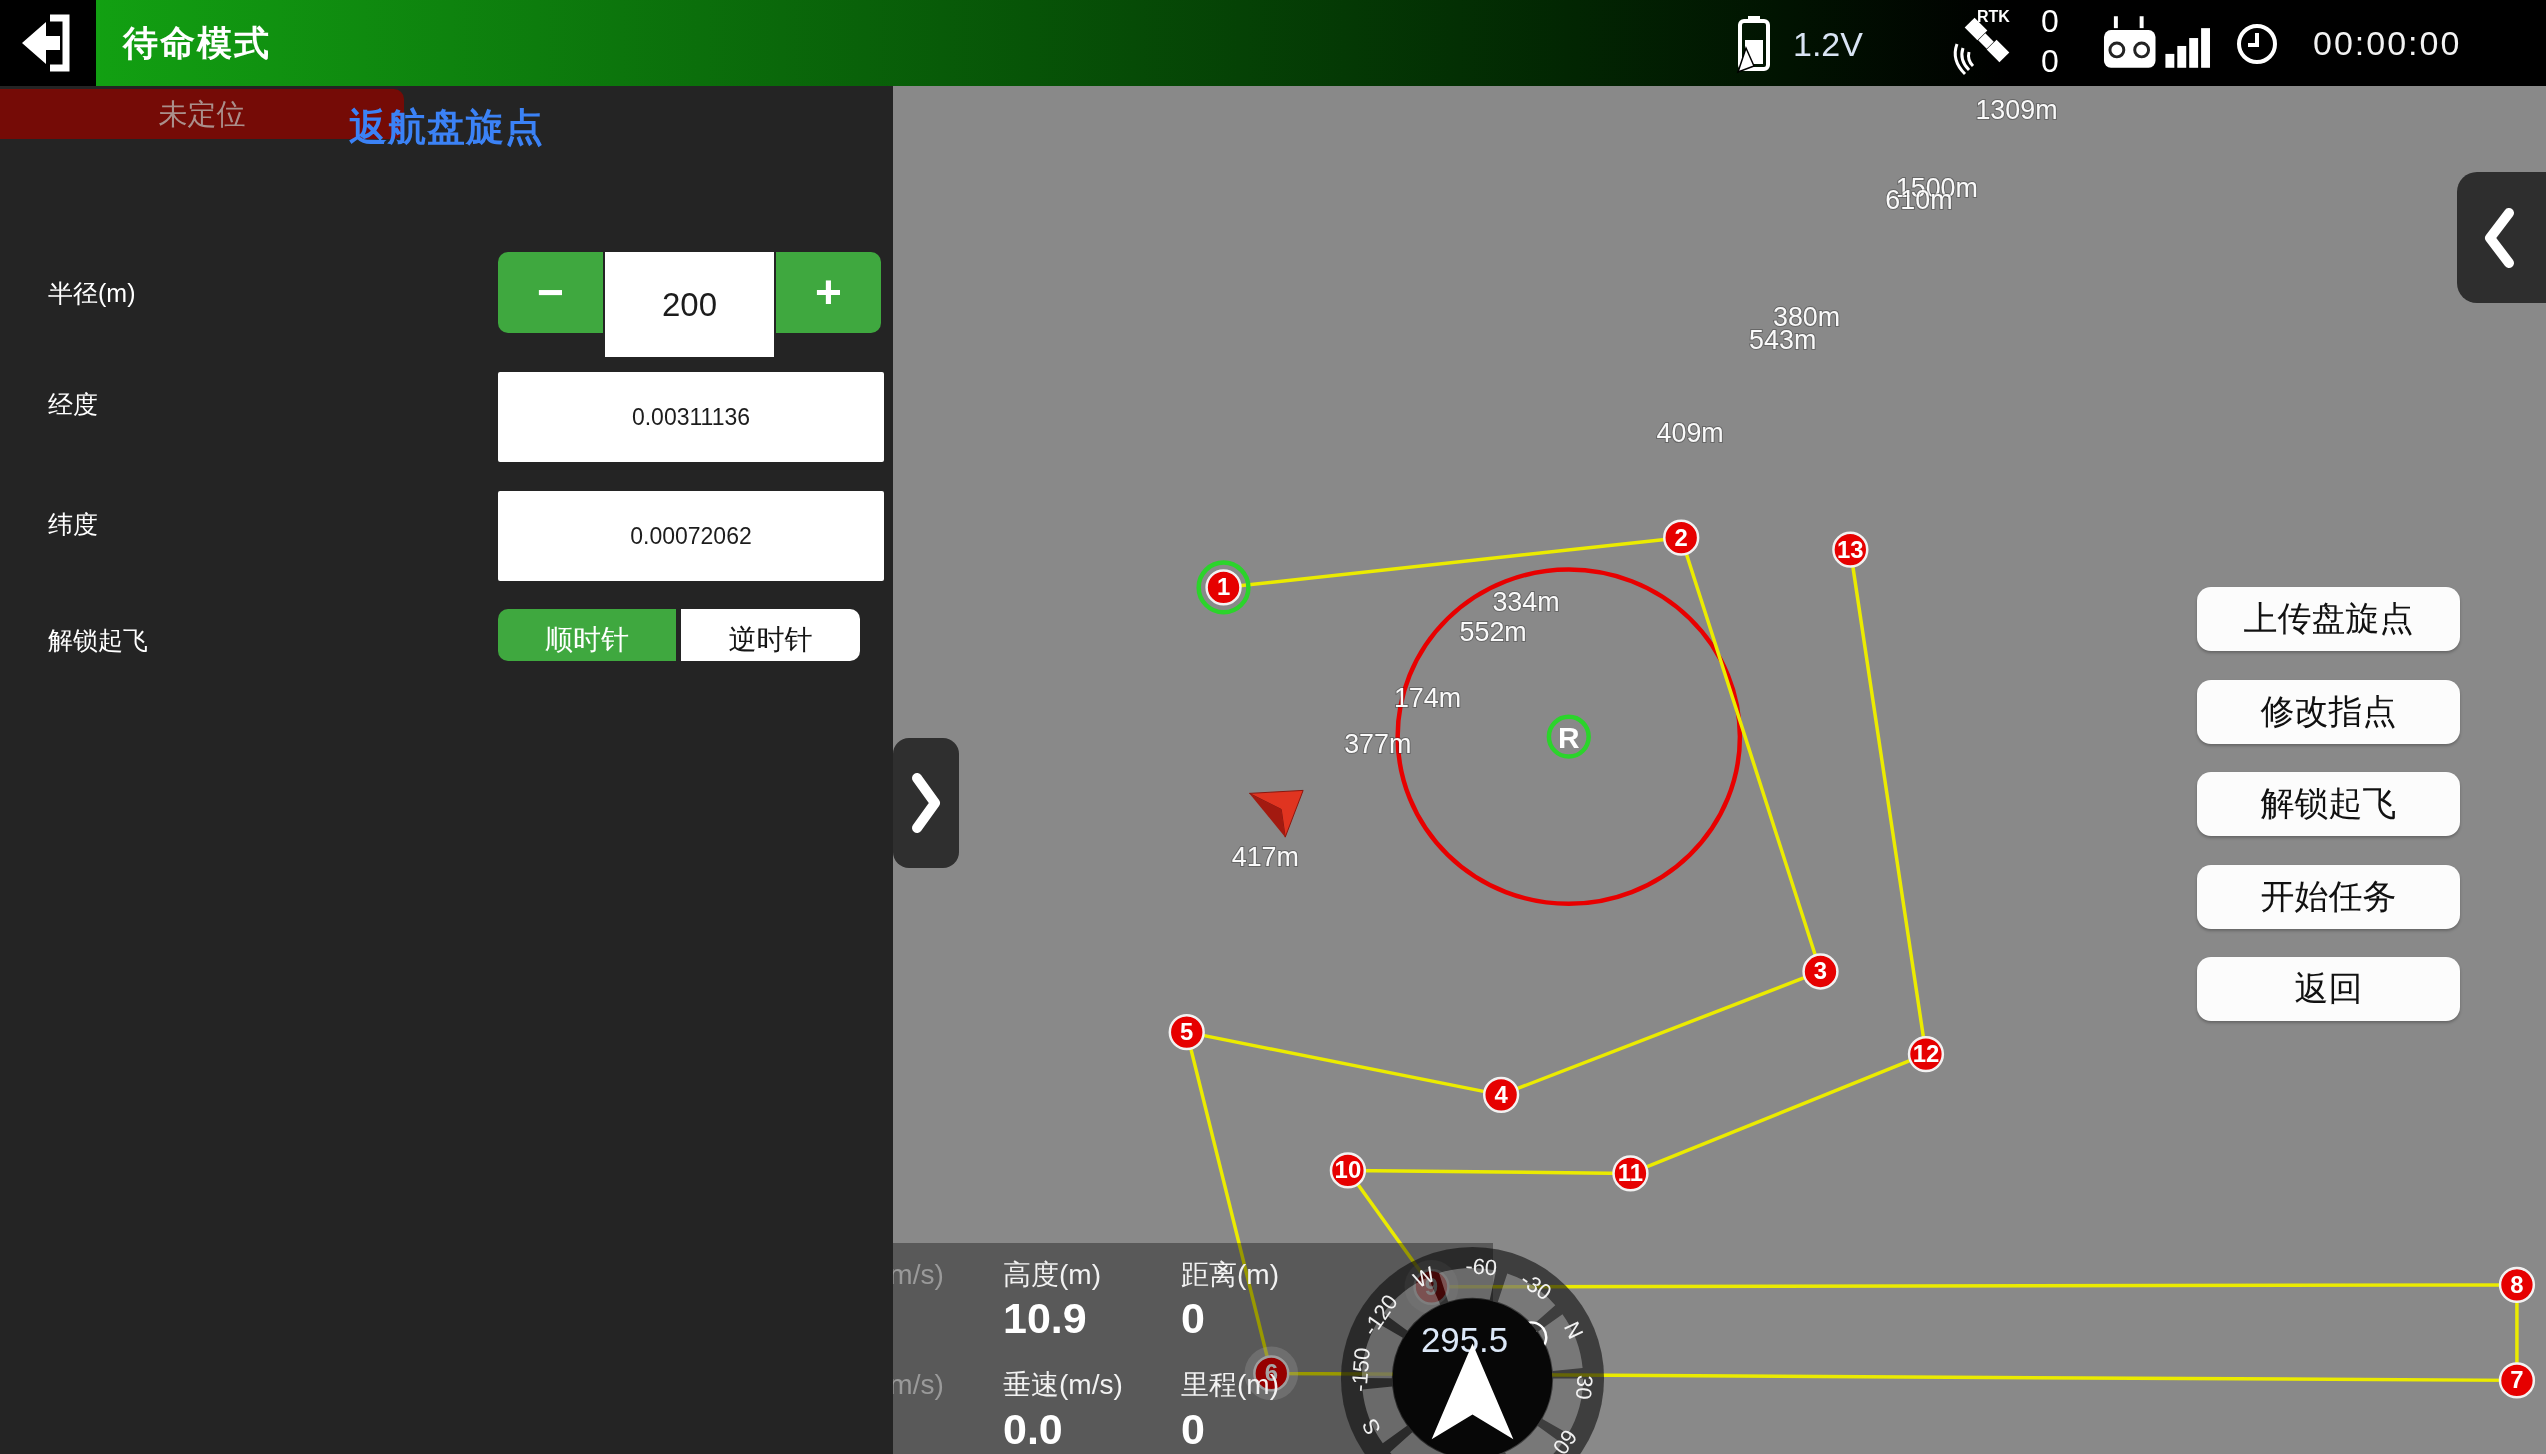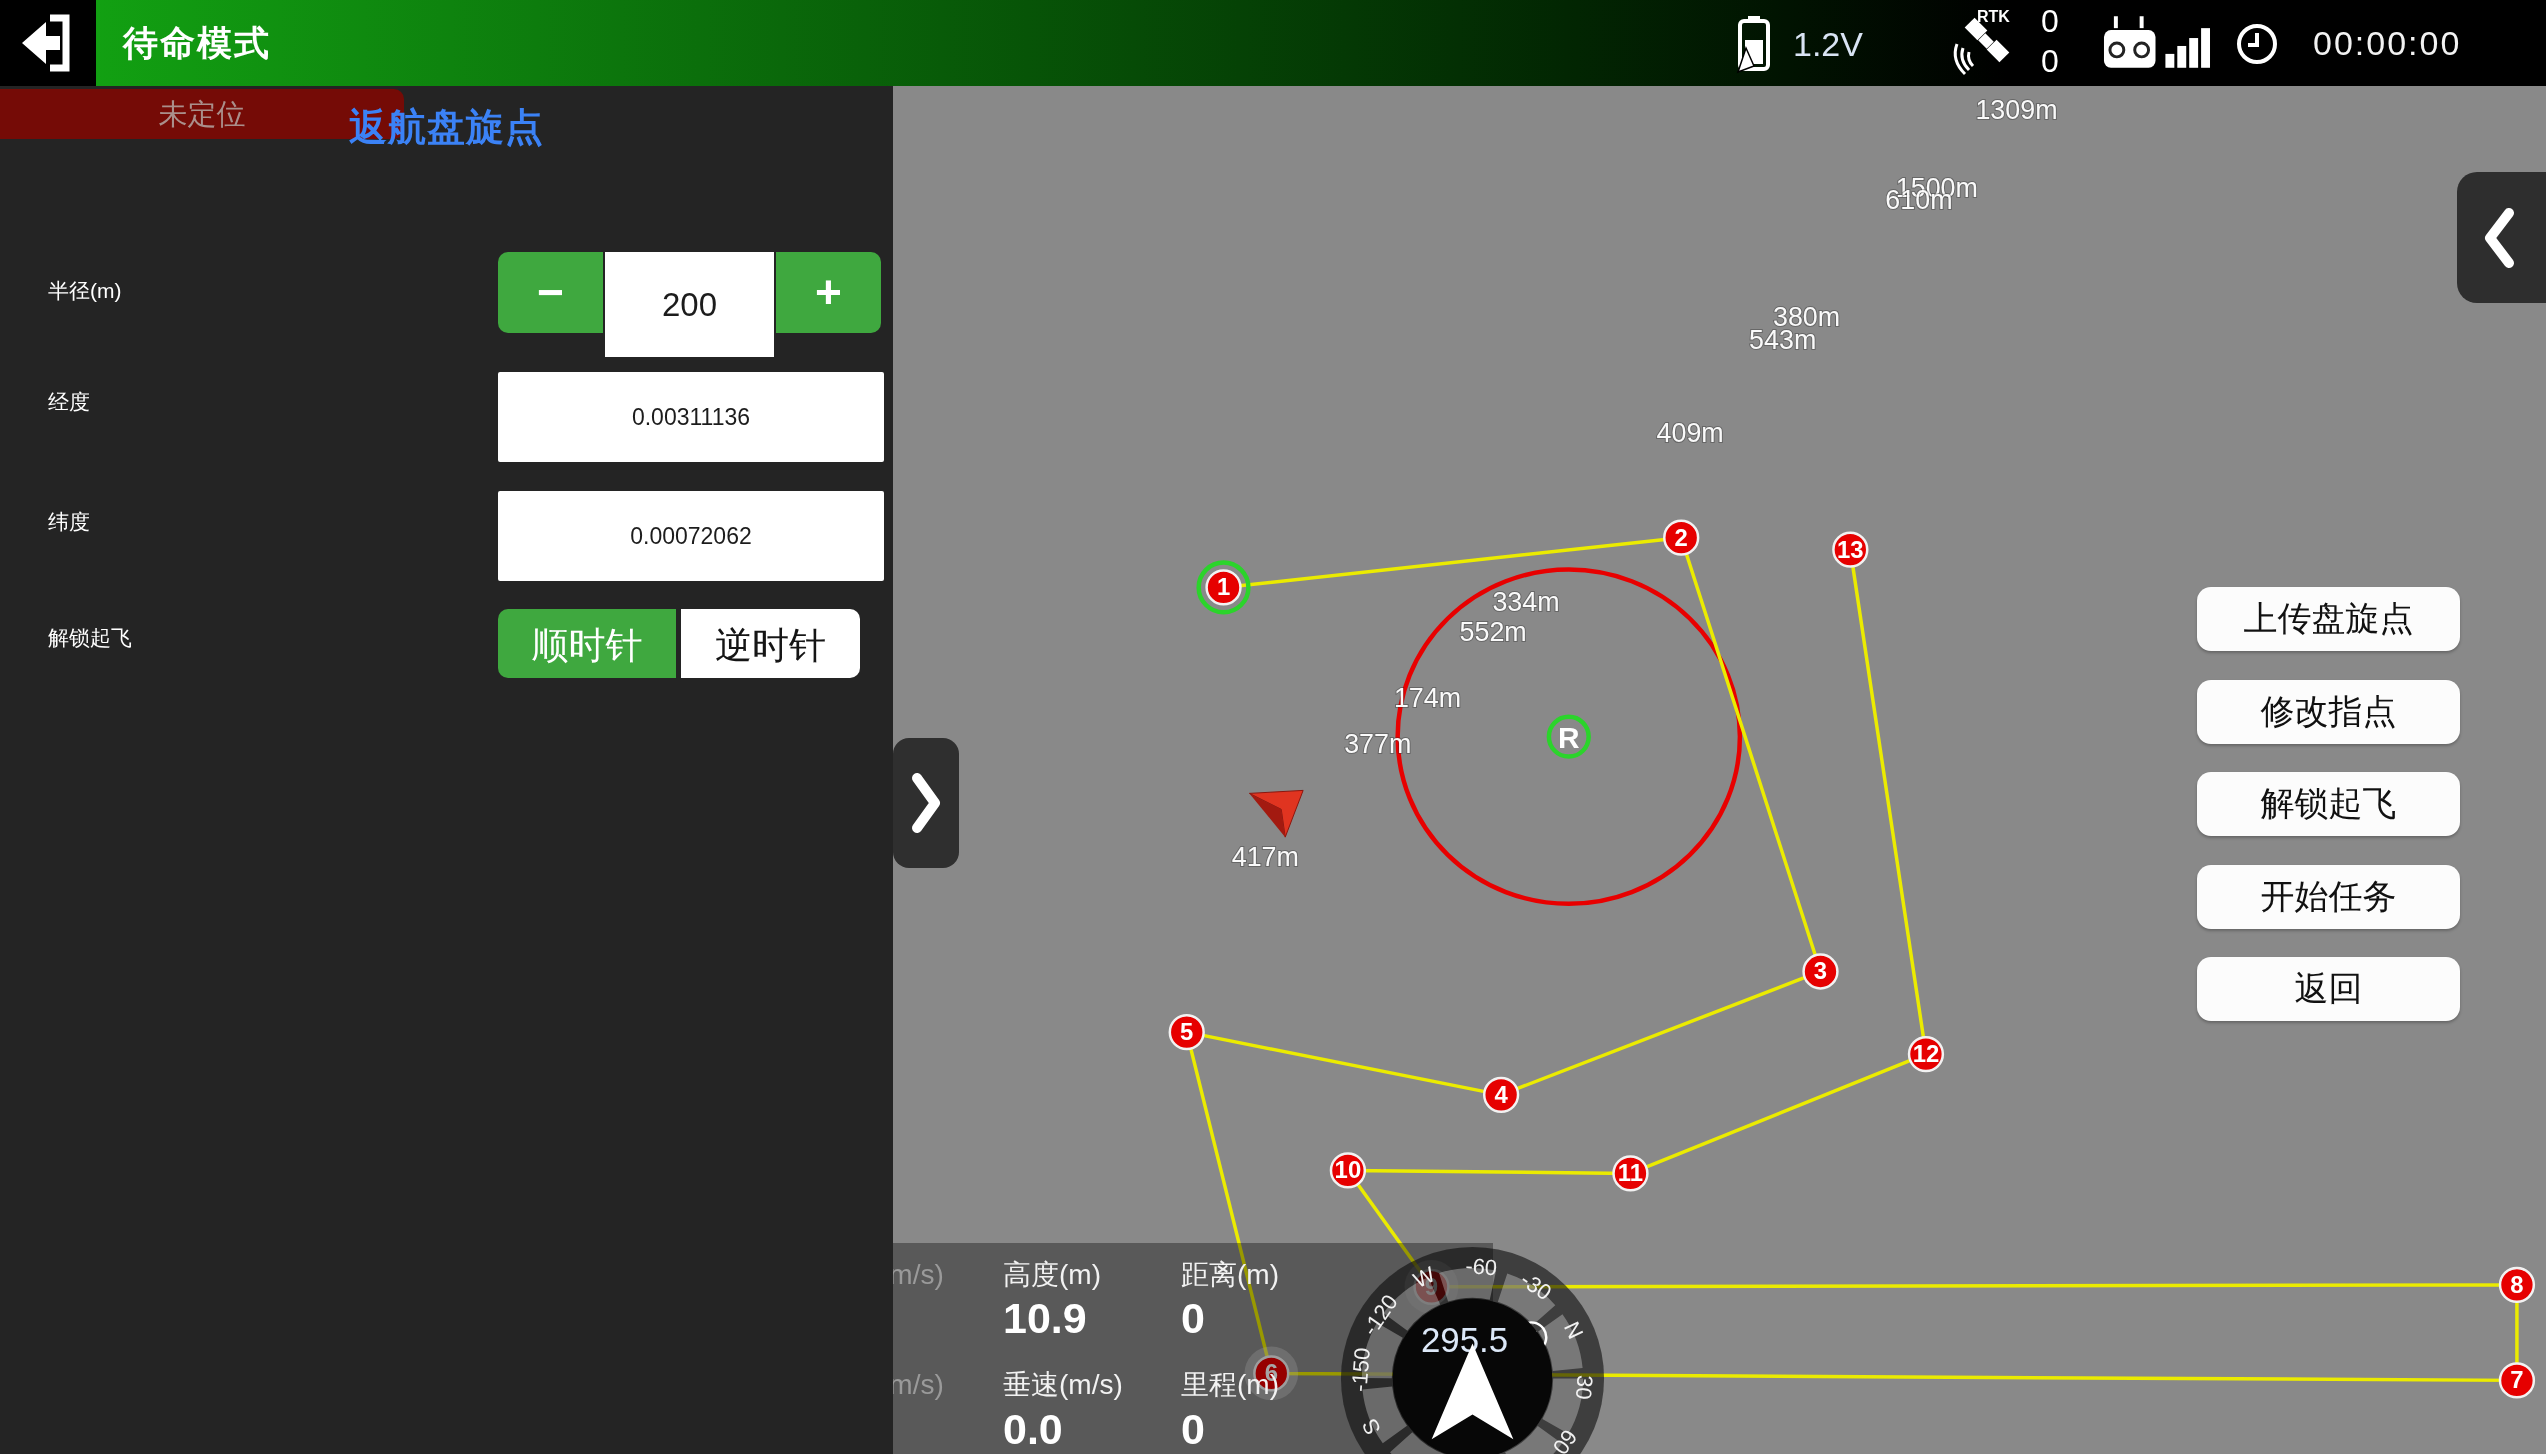--- a/index.html
+++ b/index.html
@@ -20,31 +20,31 @@
   .rtk-zeros{position:absolute;left:338px;top:1px;width:40px;text-align:center;color:#fff;
              font-size:32px;line-height:40px;}
   .time{position:absolute;left:621px;top:24px;font-size:34px;color:#f2f2f2;letter-spacing:2px;}
 
   
   .panel{position:absolute;left:0;top:86px;width:893px;height:1369px;background:#242424;z-index:10;}
   .status-badge{position:absolute;left:0;top:3px;width:404px;height:50px;background:#750b06;
                 border-radius:0 10px 10px 0;color:#aa8f8b;font-size:29px;text-align:center;line-height:50px;}
   .panel-title{position:absolute;left:0;top:16px;width:893px;text-align:center;color:#3b82f6;
                font-size:38px;font-weight:bold;letter-spacing:1px;}
-  .f-label{position:absolute;left:48px;color:#fff;font-size:21px;}
+  .f-label{position:absolute;left:48px;color:#fff;font-size:25px;}
   .stepper{position:absolute;left:498px;top:166px;height:81px;display:flex;}
   .step-btn{width:105px;height:81px;background:#3fa83f;border:none;color:#fff;font-size:46px;
             font-weight:bold;line-height:81px;text-align:center;cursor:pointer;padding:0;}
   .step-minus{border-radius:10px 0 0 10px;margin-right:2px;}
   .step-plus{border-radius:0 10px 10px 0;margin-left:2px;}
   .step-val{width:145px;height:81px;border:none;background:#fff;color:#1c1c1c;font-size:33px;
             text-align:center;font-family:inherit;padding:12px;}
   .txt-field{position:absolute;left:498px;width:362px;height:66px;border:none;background:#fff;
              color:#1c1c1c;font-size:23px;text-align:center;font-family:inherit;padding:12px;border-radius:2px;}
-  .dir-btn{position:absolute;top:523px;height:69px;border:none;font-size:37px;cursor:pointer;
+  .dir-btn{position:absolute;top:523px;height:52px;border:none;font-size:28px;cursor:pointer;
            font-family:inherit;padding:12px;}
   .dir-cw{left:498px;width:178px;background:#3fa83f;color:#fff;border-radius:10px 0 0 10px;}
   .dir-ccw{left:681px;width:179px;background:#fff;color:#151515;border-radius:0 10px 10px 0;}
 
   .panel-chevron{position:absolute;left:893px;top:738px;width:66px;height:130px;background:#2f2f2f;
                  border-radius:16px;z-index:20;display:flex;align-items:center;justify-content:center;cursor:pointer;}
   .right-collapse{position:absolute;left:2457px;top:172px;width:119px;height:131px;background:#2e2e2e;
                   border-radius:20px;z-index:20;display:flex;align-items:center;cursor:pointer;padding-left:24px;box-sizing:border-box;}
 
   

